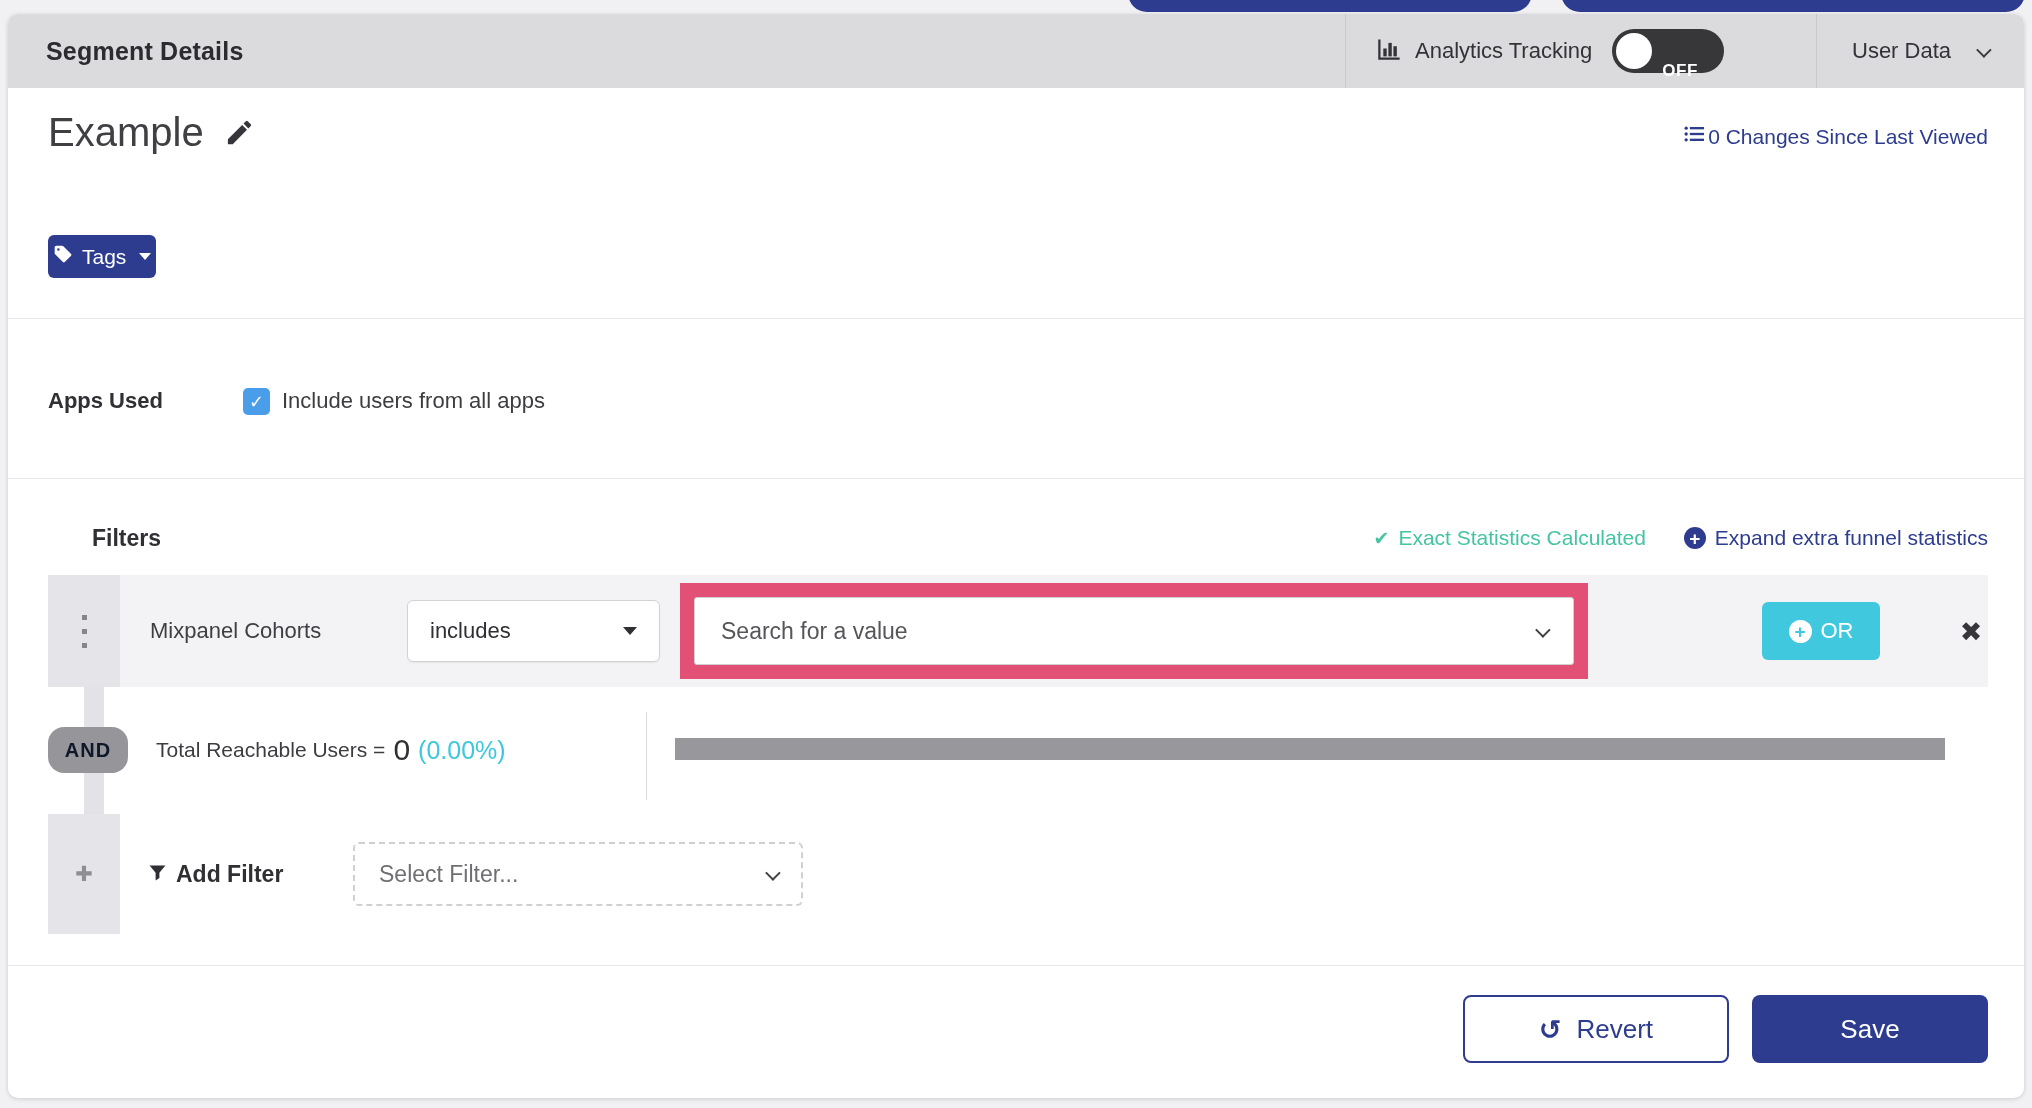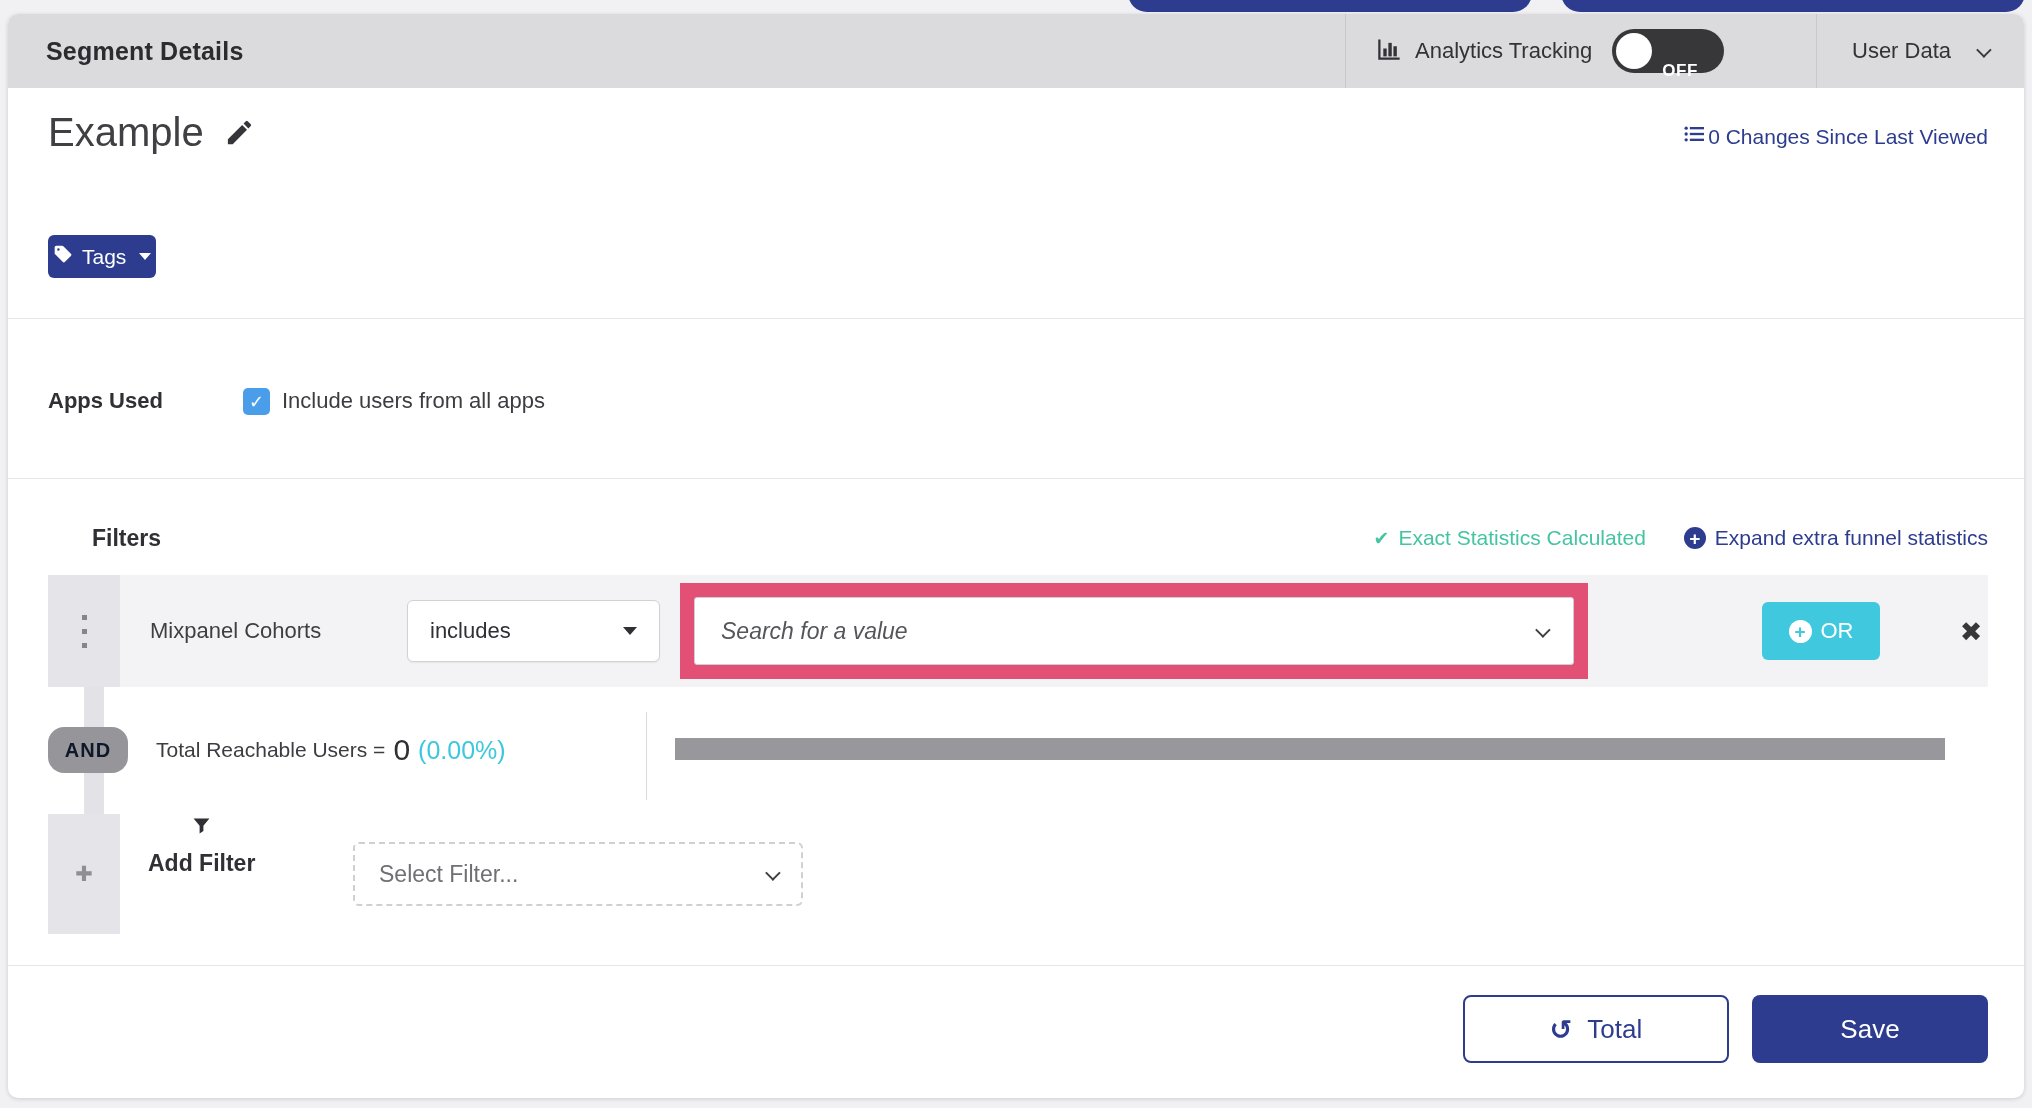--- a/index.html
+++ b/index.html
@@ -80,21 +80,21 @@
   .filter-row{position:absolute;left:40px;top:561px;width:1940px;height:112px;background:var(--row-bg);border-radius:2px;padding-left:37px;}
   .drag-col{position:absolute;left:0;top:0;width:72px;height:112px;background:var(--col-bg);cursor:grab;
         display:flex;flex-direction:column;align-items:center;justify-content:center;gap:9px;}
   .drag-col i{width:5px;height:5px;background:#85858a;display:block;}
   .field-label{position:absolute;left:102px;top:0;height:112px;display:flex;align-items:center;
         font-size:22px;color:#3e3e43;}
   .op-select{position:absolute;left:359px;top:25px;width:253px;height:62px;background:#fff;
         border:1px solid #d2d2d6;border-radius:6px;box-shadow:0 1px 2px rgba(0,0,0,.06);
         display:flex;align-items:center;padding:0 22px;font-size:22px;font-weight:500;color:#2f2f34;cursor:pointer;}
   .op-select .caret{margin-left:auto;color:#2f2f34;}
-  .pink-box{position:absolute;left:632px;top:8px;width:908px;height:96px;background:var(--pink);font-style:italic;}
+  .pink-box{position:absolute;left:632px;top:8px;width:908px;height:96px;background:var(--pink);}
   .value-select{position:absolute;left:14px;top:14px;right:14px;bottom:14px;background:#fff;
         border:1px solid #cfcfd3;border-radius:3px;display:flex;align-items:center;padding:0 26px;
         font-size:23px;color:#55565a;cursor:pointer;}
   .value-select .chev{margin-left:auto;border-color:#3e3e43;}
   .or-btn{position:absolute;left:1714px;top:27px;width:118px;height:58px;border:none;border-radius:6px;
         background:var(--teal);color:#fff;font-family:inherit;font-size:22px;font-weight:500;
         display:flex;align-items:center;justify-content:center;gap:9px;cursor:pointer;}
   .or-plus{width:23px;height:23px;border-radius:50%;background:#fff;color:var(--teal);
         display:flex;align-items:center;justify-content:center;font-size:19px;font-weight:bold;line-height:1;}
   .close-x{position:absolute;left:1888px;top:0;width:70px;height:112px;display:flex;align-items:center;
@@ -108,21 +108,21 @@
   .total-label{font-size:21px;color:#3c3c41;}
   .total-value{font-size:30px;color:#2f2f34;}
   .total-percent{font-size:25px;color:#3bc8dc;}
   .v-div{position:absolute;left:638px;top:698px;width:1px;height:88px;background:#dadadd;}
   .reach-bar{position:absolute;left:667px;top:724px;width:1270px;height:22px;background:var(--gray-bar);}
   
   .add-col{position:absolute;left:40px;top:800px;width:72px;height:120px;background:var(--col-bg);
         display:flex;align-items:center;justify-content:center;color:#8f8f93;
         font-family:"DejaVu Sans",sans-serif;font-size:21px;cursor:pointer;}
   .add-filter-label{position:absolute;left:140px;top:800px;height:120px;display:flex;align-items:center;gap:9px;
-        font-size:23px;font-weight:bold;color:#2f2f34;flex-direction:column;}
+        font-size:23px;font-weight:bold;color:#2f2f34;}
   .select-filter{position:absolute;left:305px;top:828px;width:450px;height:64px;background:#fff;
         border:2px dashed #d0d0d4;border-radius:6px;display:flex;align-items:center;padding:0 24px;
         font-size:23px;color:#6f6f74;cursor:pointer;}
   .select-filter .chev{margin-left:auto;border-color:#3e3e43;}
   .add-filter-zone{position:absolute;left:40px;top:800px;width:1940px;height:120px;}
   
   .footer-line{top:951px;}
   .revert-btn{position:absolute;left:1455px;top:981px;width:266px;height:68px;background:#fff;
         border:2px solid var(--blue);border-radius:8px;color:var(--blue);font-family:inherit;
         font-size:26px;font-weight:500;display:flex;align-items:center;justify-content:center;gap:15px;cursor:pointer;}
@@ -270,19 +270,19 @@
     <div class="select-filter" style="left:305px;top:28px">
       <span>Select Filter...</span>
       <span class="chev"></span>
     </div>
   </div>
 
   <div class="h-line footer-line"></div>
 
   <button class="revert-btn">
     <span class="glyph">↺</span>
-    <span>Total</span>
+    <span>Revert</span>
   </button>
   <button class="save-btn">
     <span>Save</span>
   </button>
 
 </div>
 
 </body></html>

